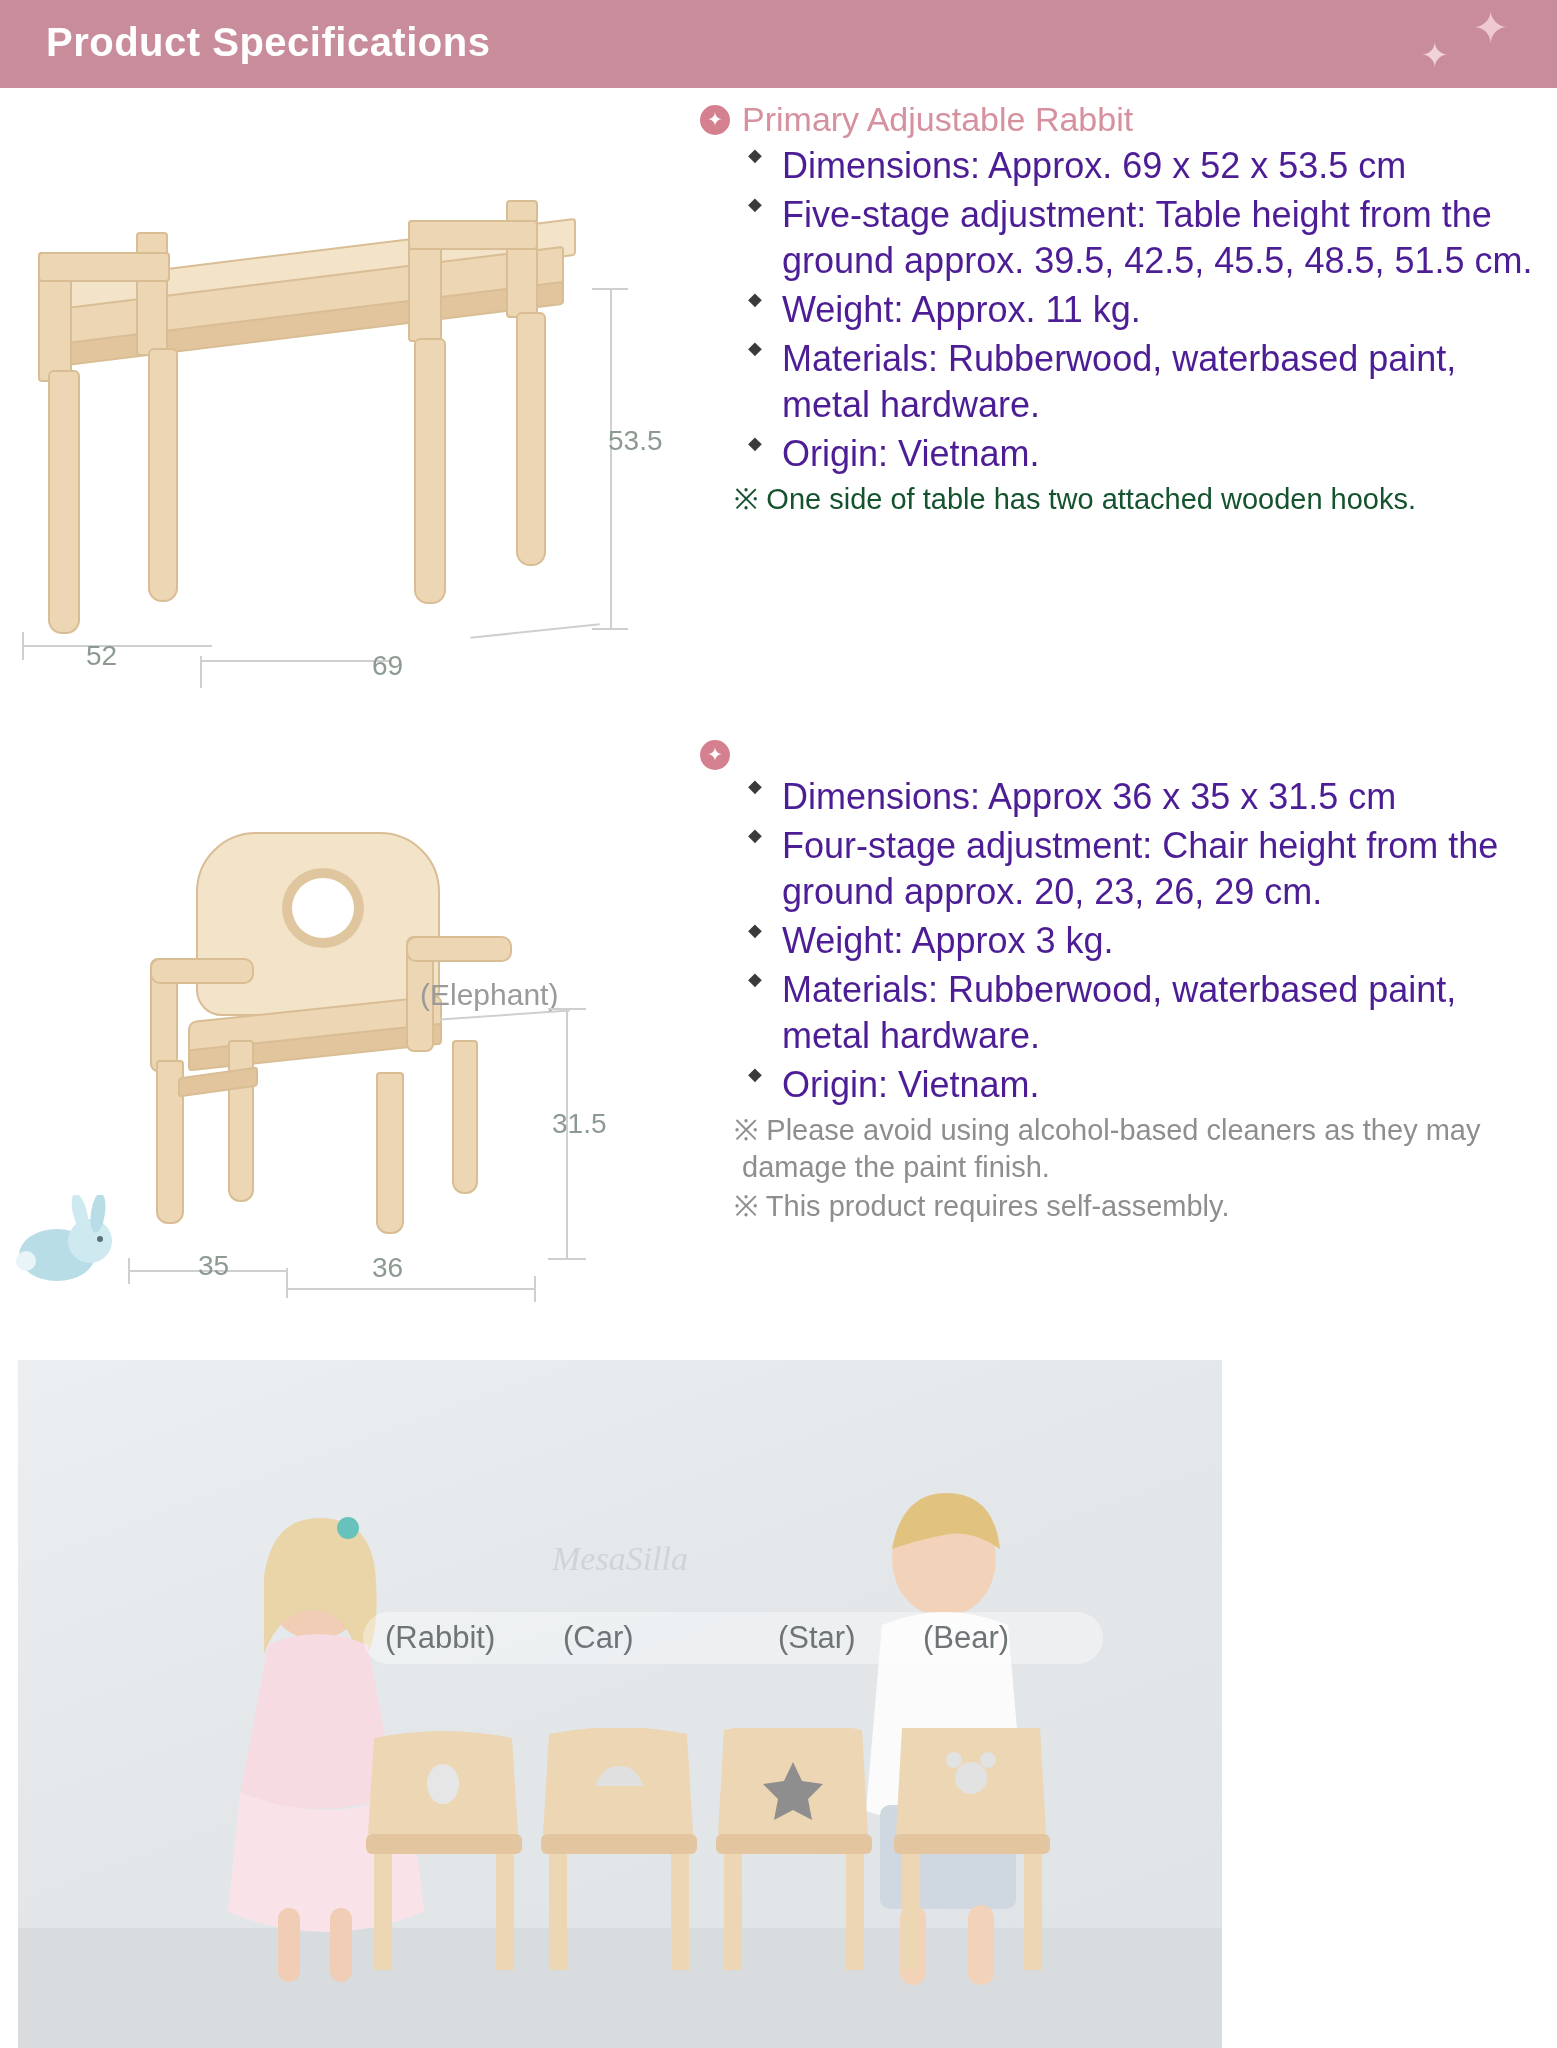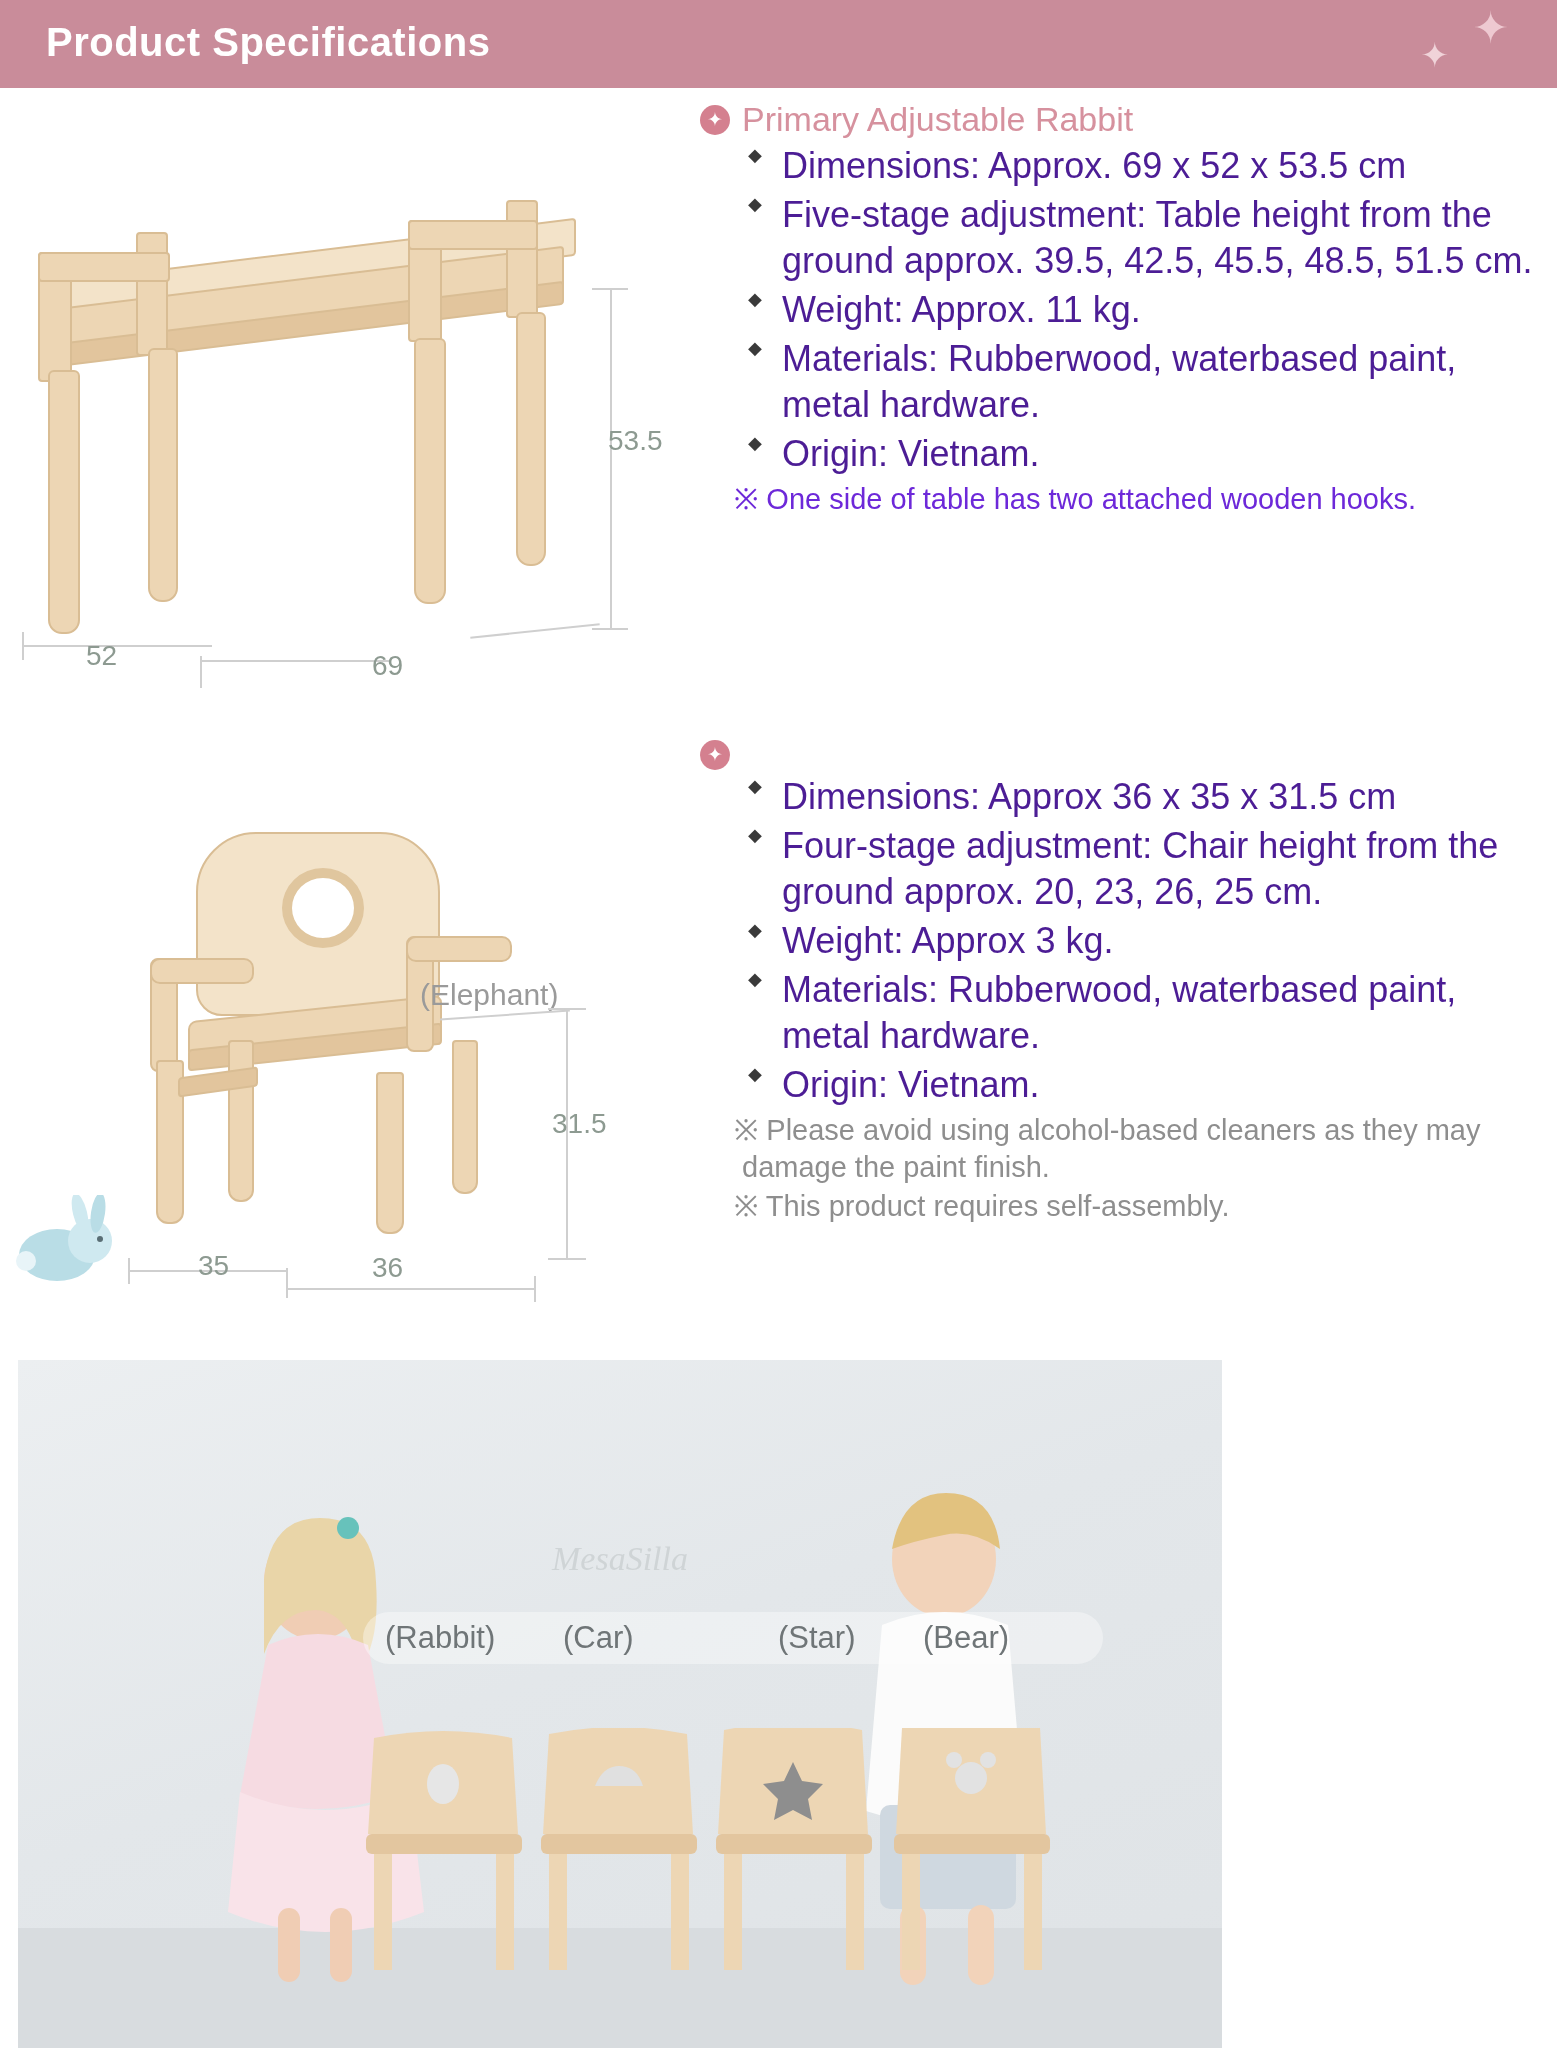--- a/index.html
+++ b/index.html
@@ -99,21 +99,21 @@
   ul.spec-list li::before {
     content: "\25C6";
     position: absolute;
     left: 0;
     top: 1px;
     font-size: 18px;
     color: #3a3a3a;
   }
   .note {
     font-size: 29px;
-    color: #6d28d9;
+    color: #14532d;
     line-height: 1.28;
     padding-left: 42px;
     text-indent: -8px;
     margin-top: 2px;
   }
   .note.gray { color: #8e8e8e; }
 
   
   .wood { position: absolute; background: #edd6b4; border: 2px solid #d9bd94; border-radius: 4px; }
   .wood.light { background: #f3e3c9; }
@@ -292,21 +292,21 @@
     <div class="dim-line" style="left:534px; top:536px; width:2px; height:26px;"></div>
     <div class="dim-label" style="left:372px; top:512px;">36</div>
   </div>
 
   <div class="spec">
     <div class="spec-title">
       <span class="badge">✦</span>
     </div>
     <ul class="spec-list">
       <li>Dimensions: Approx 36 x 35 x 31.5 cm</li>
-      <li>Four-stage adjustment: Chair height from the ground approx. 20, 23, 26, 25 cm.</li>
+      <li>Four-stage adjustment: Chair height from the ground approx. 20, 23, 26, 29 cm.</li>
       <li>Weight: Approx 3 kg.</li>
       <li>Materials: Rubberwood, waterbased paint, metal hardware.</li>
       <li>Origin: Vietnam.</li>
     </ul>
     <div class="note gray">※ Please avoid using alcohol-based cleaners as they may damage the paint finish.</div>
     <div class="note gray">※ This product requires self-assembly.</div>
   </div>
 </div>
 
 <div class="bunny">

